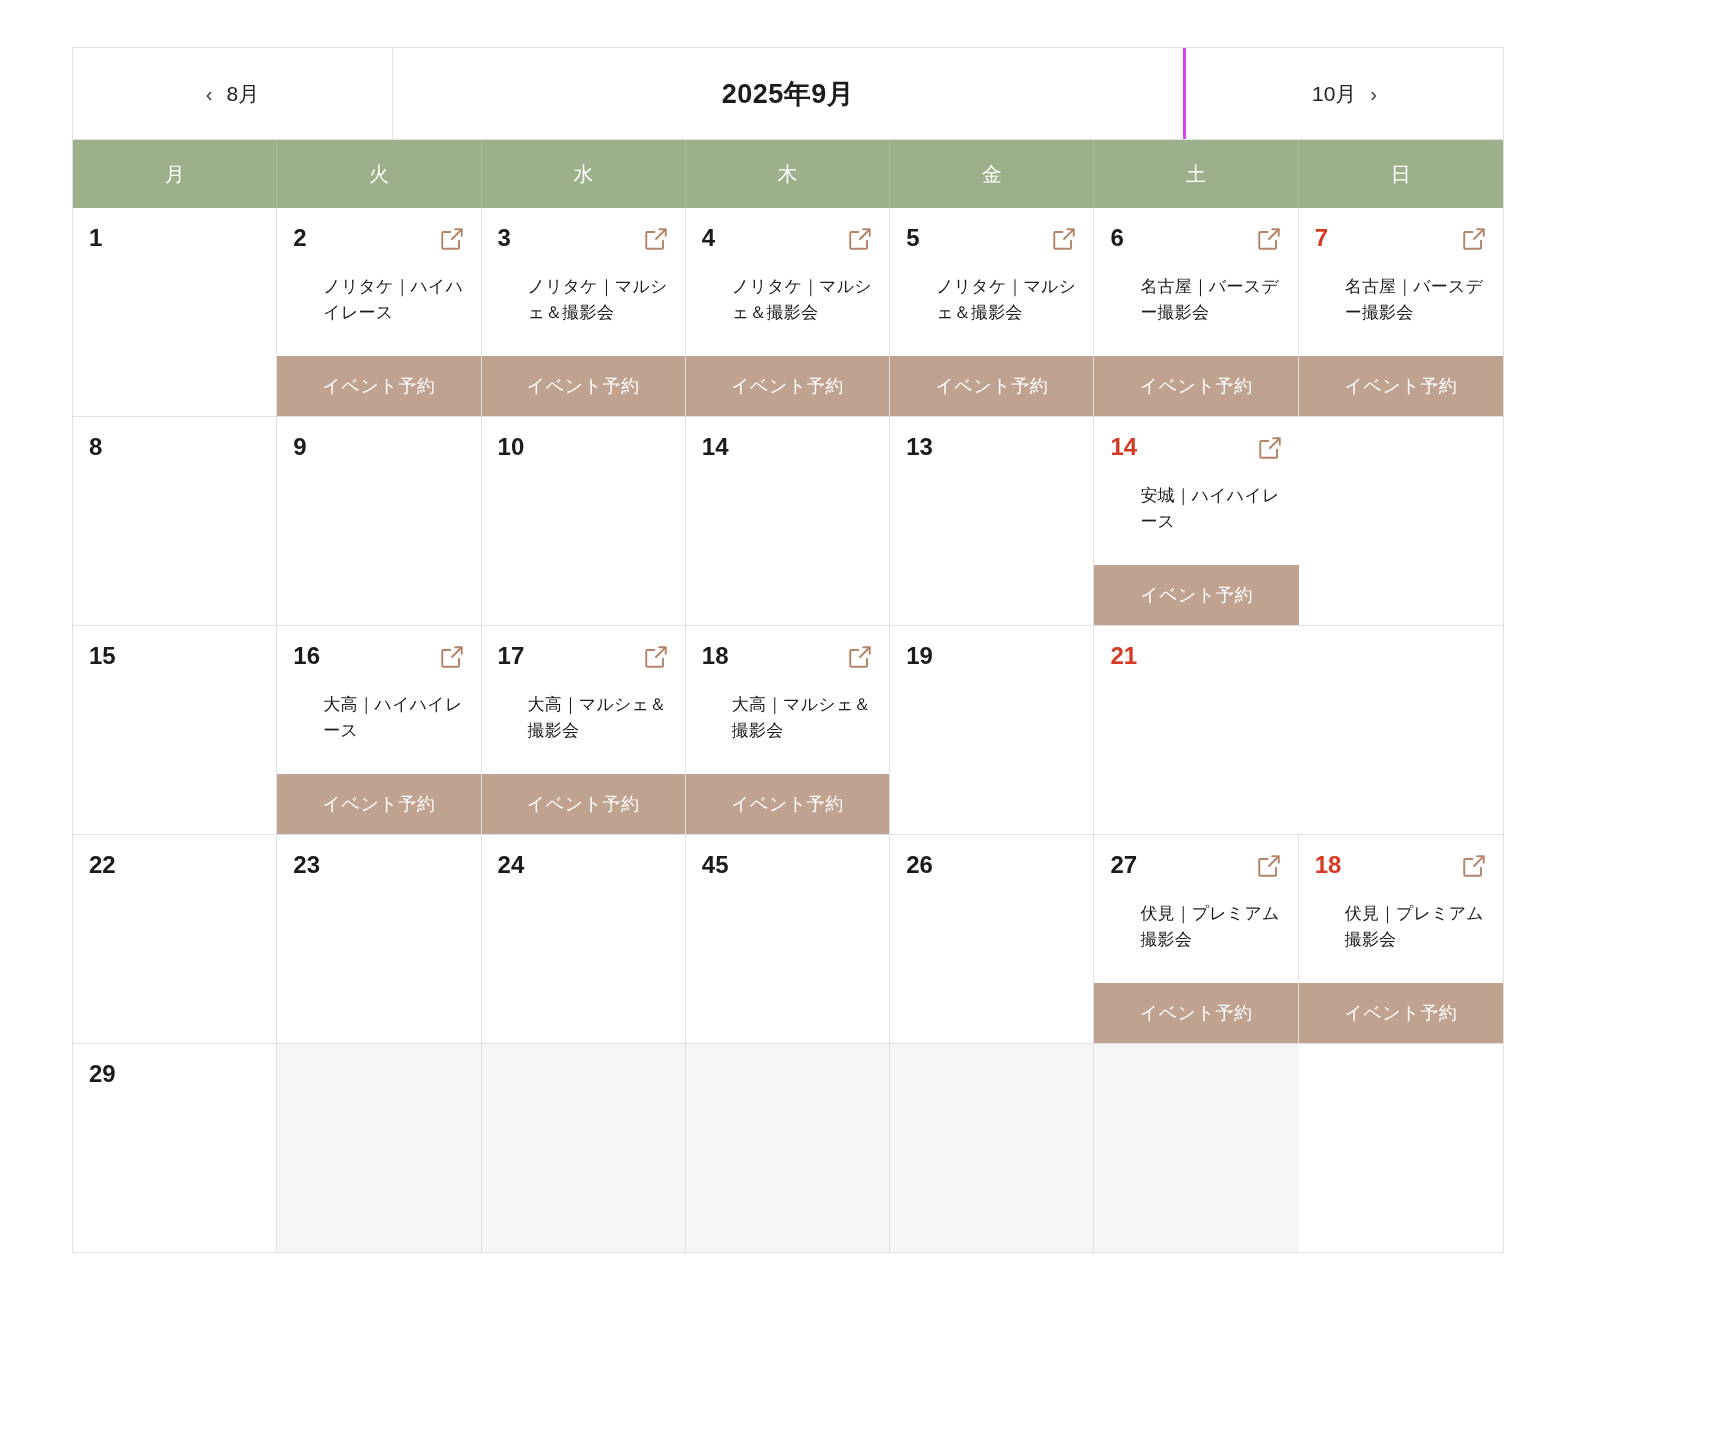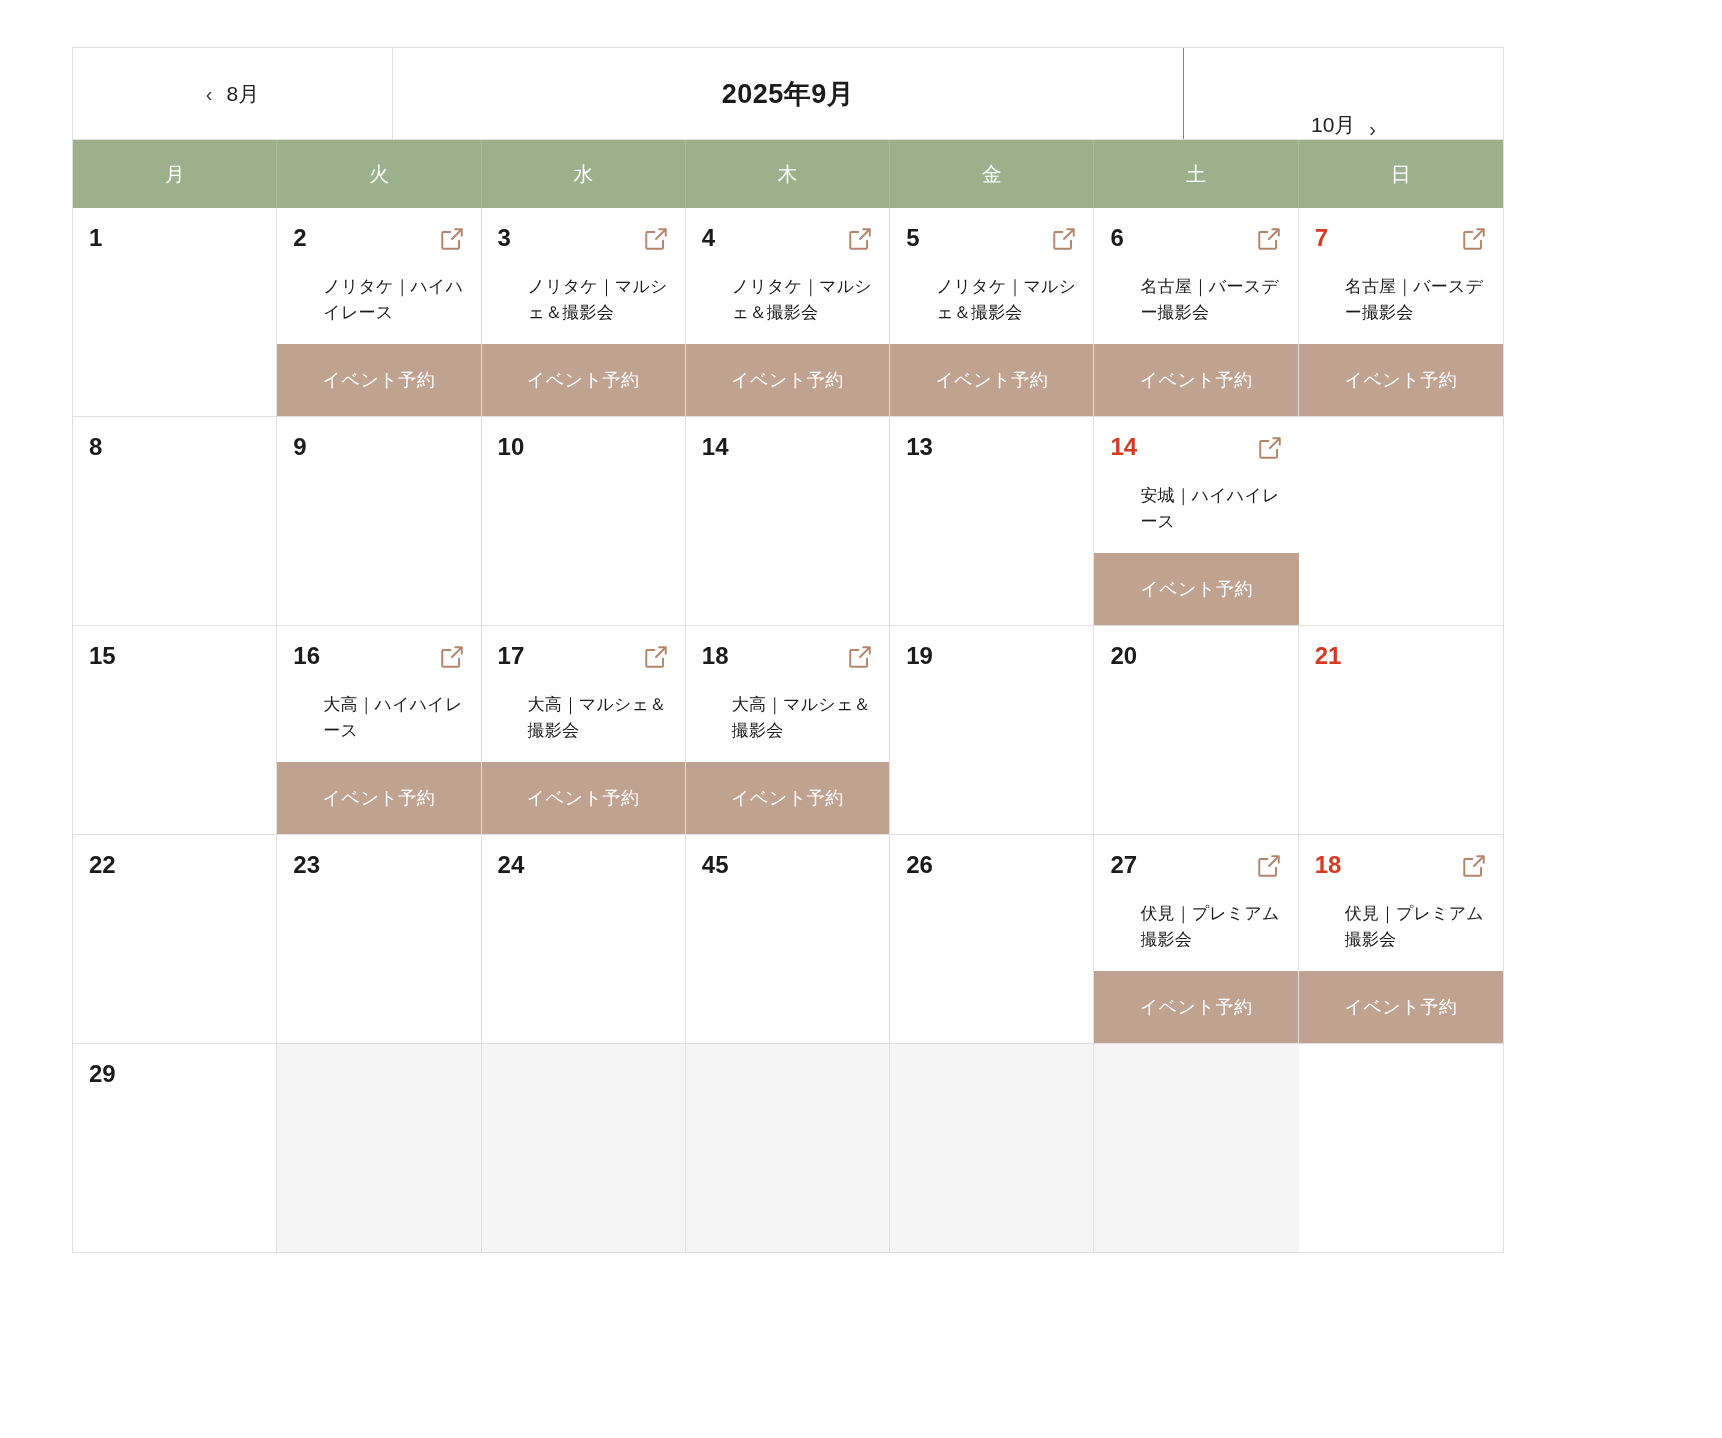--- a/index.html
+++ b/index.html
@@ -34,21 +34,21 @@
     display: flex;
     align-items: center;
     justify-content: center;
     gap: 14px;
     font-size: 21px;
     color: #222;
     cursor: pointer;
     box-sizing: border-box;
   }
   .nav-prev { border-right: 1px solid #e0e0e0; }
-  .nav-next { border-left: 1px solid #d946ef; align-items: flex-end; }
+  .nav-next { border-left: 3px solid #d946ef; }
   .chev {
     font-size: 20px;
     color: #333;
     line-height: 1;
     display: inline-block;
   }
   .cal-title {
     flex: 1;
     display: flex;
     align-items: center;
@@ -115,21 +115,21 @@
     font-size: 17px;
     line-height: 1.55;
     color: #1b1b1b;
     letter-spacing: .2px;
     word-break: break-all;
     margin-left: 30px;
   }
   .spacer { flex: 1 1 auto; min-height: 10px; }
   .reserve-btn {
     margin: 0 -16px 0 -16px;
-    height: 72px;
+    height: 60px;
     background: #c0a290;
     color: #ffffff;
     font-size: 18px;
     display: flex;
     align-items: center;
     justify-content: center;
     cursor: pointer;
     letter-spacing: .5px;
   }
 </style>
@@ -359,26 +359,20 @@
           <div class="reserve-btn">イベント予約</div>
         </div>
         <div class="day">
           <div class="day-top">
             <div class="day-num">19</div>
           </div>
           <div class="spacer"></div>
         </div>
         <div class="day">
           <div class="day-top">
-            <div class="day-num">20</div>
-          </div>
-          <div class="spacer"></div>
-        </div>
-        <div class="day">
-          <div class="day-top">
             <div class="day-num sunday">21</div>
           </div>
           <div class="spacer"></div>
         </div>
       </div>
       <div class="week">
         <div class="day">
           <div class="day-top">
             <div class="day-num">22</div>
           </div>

